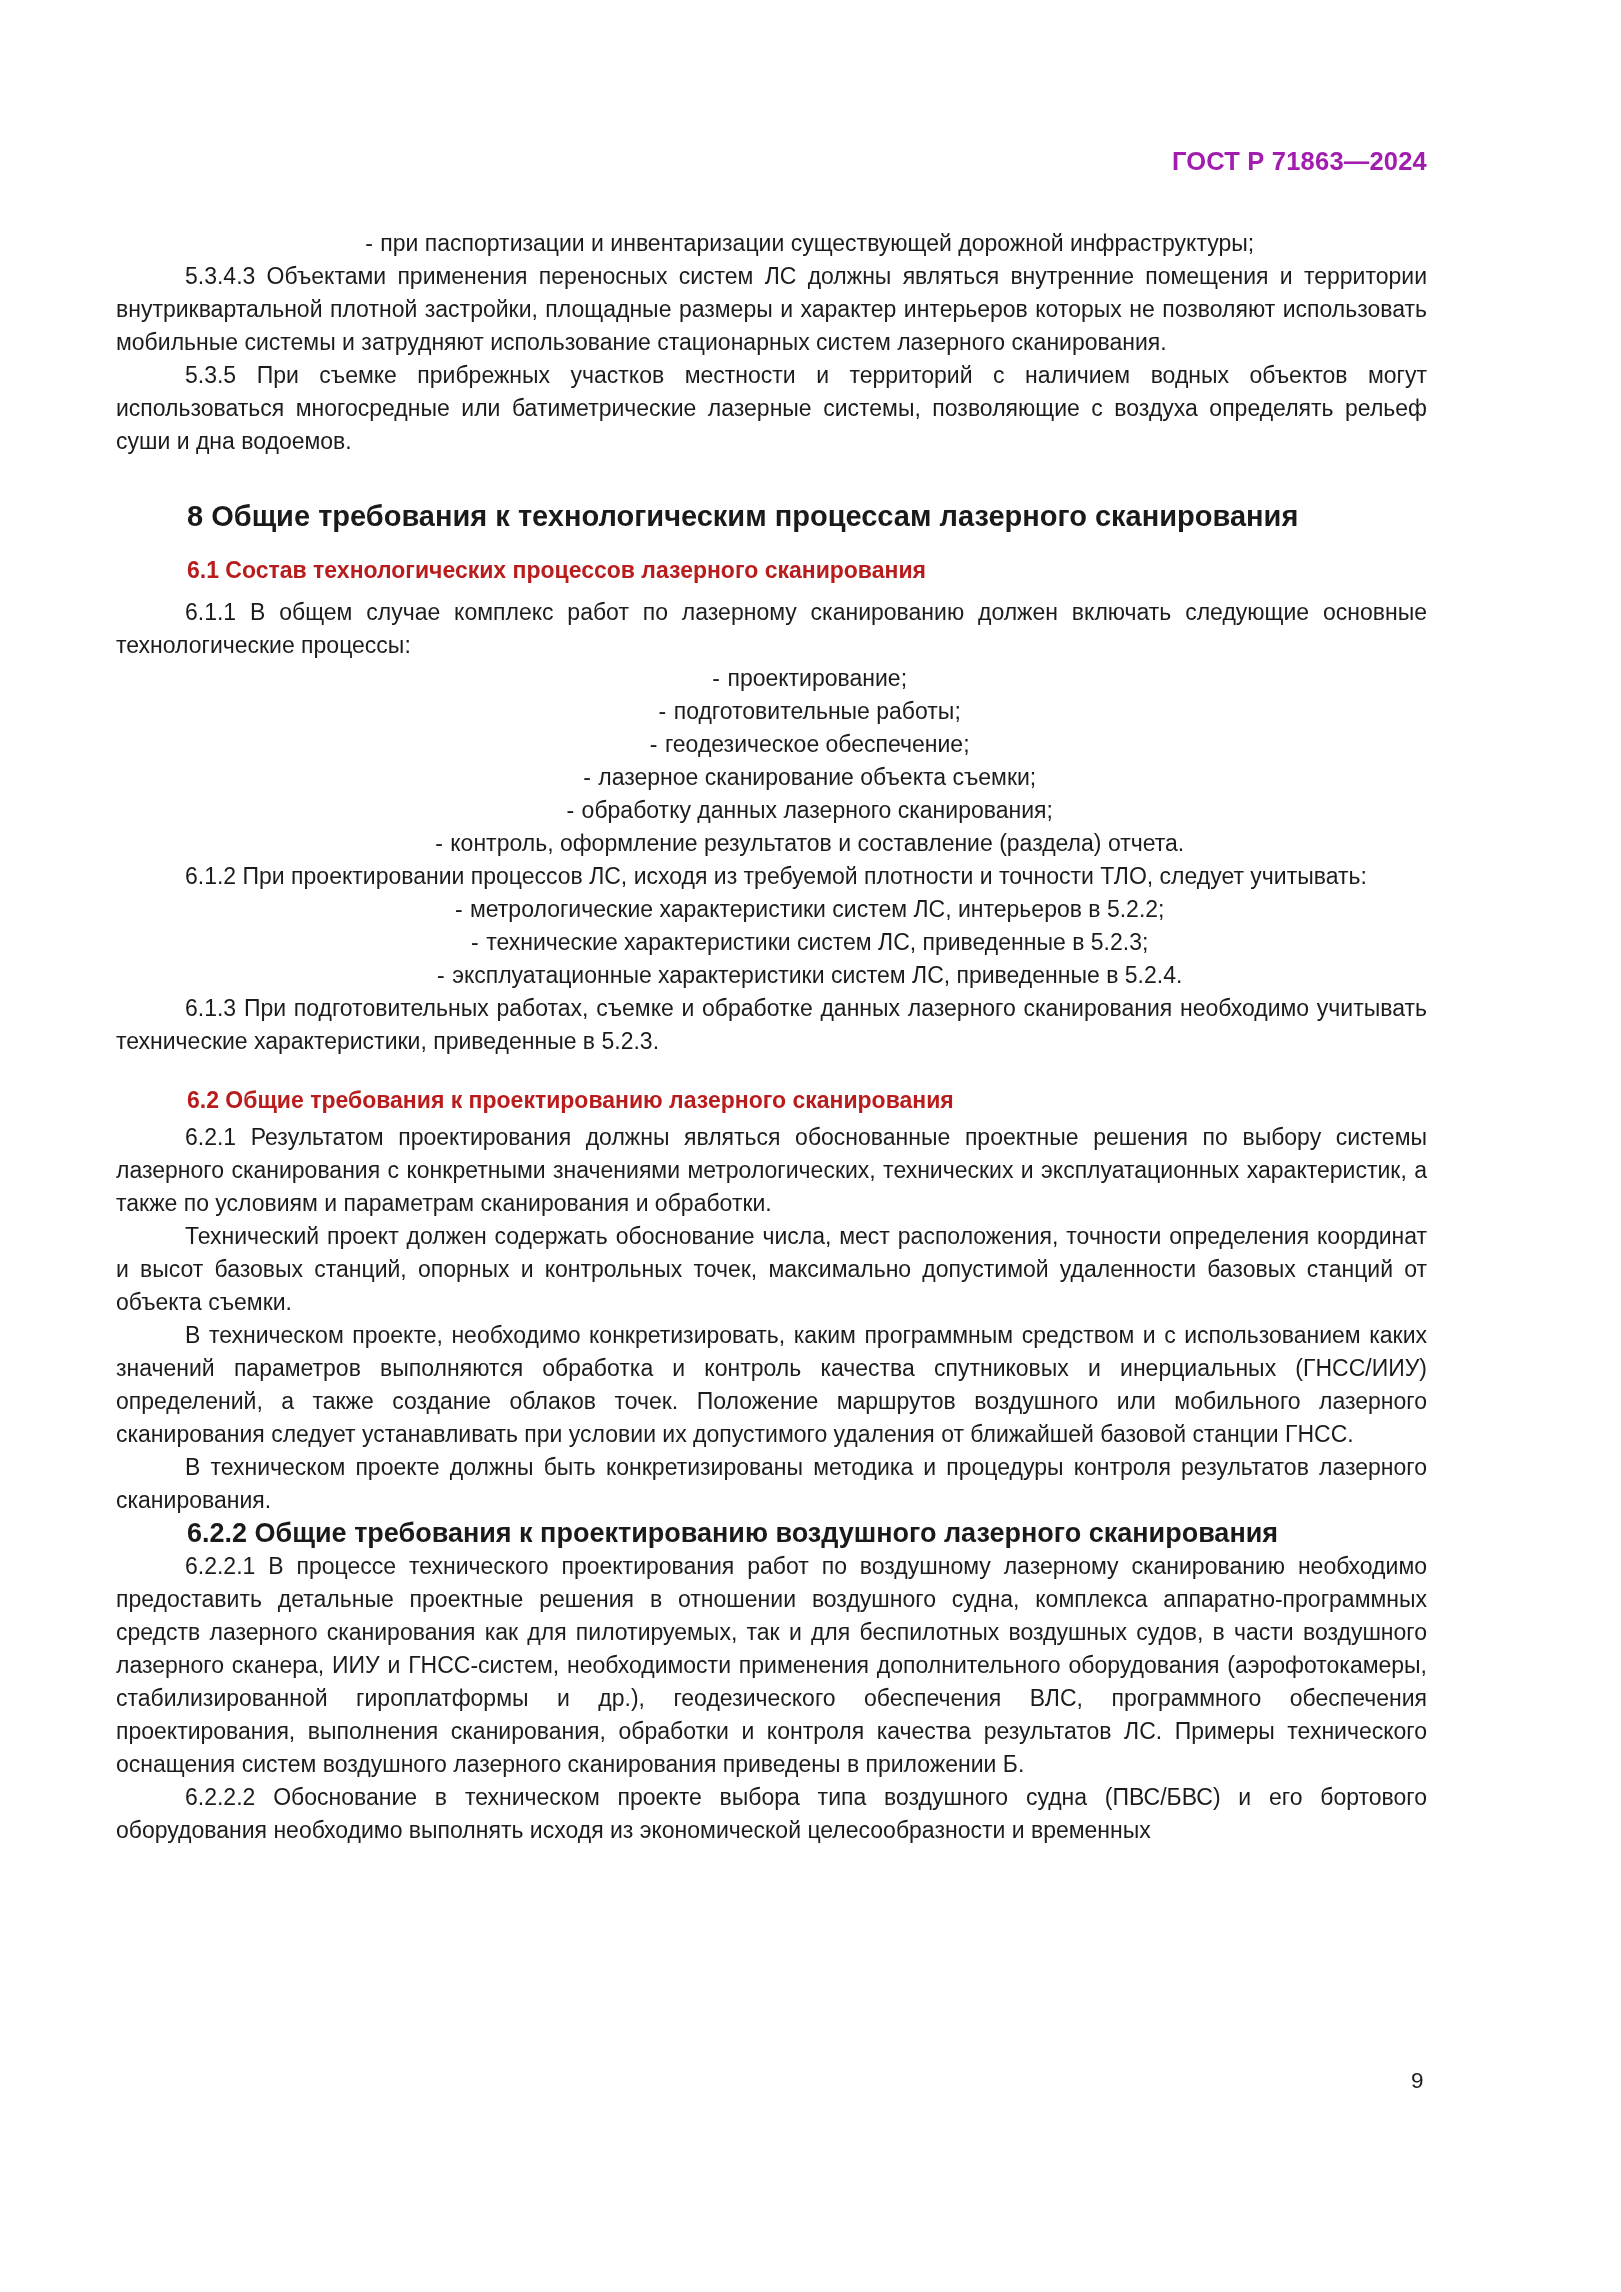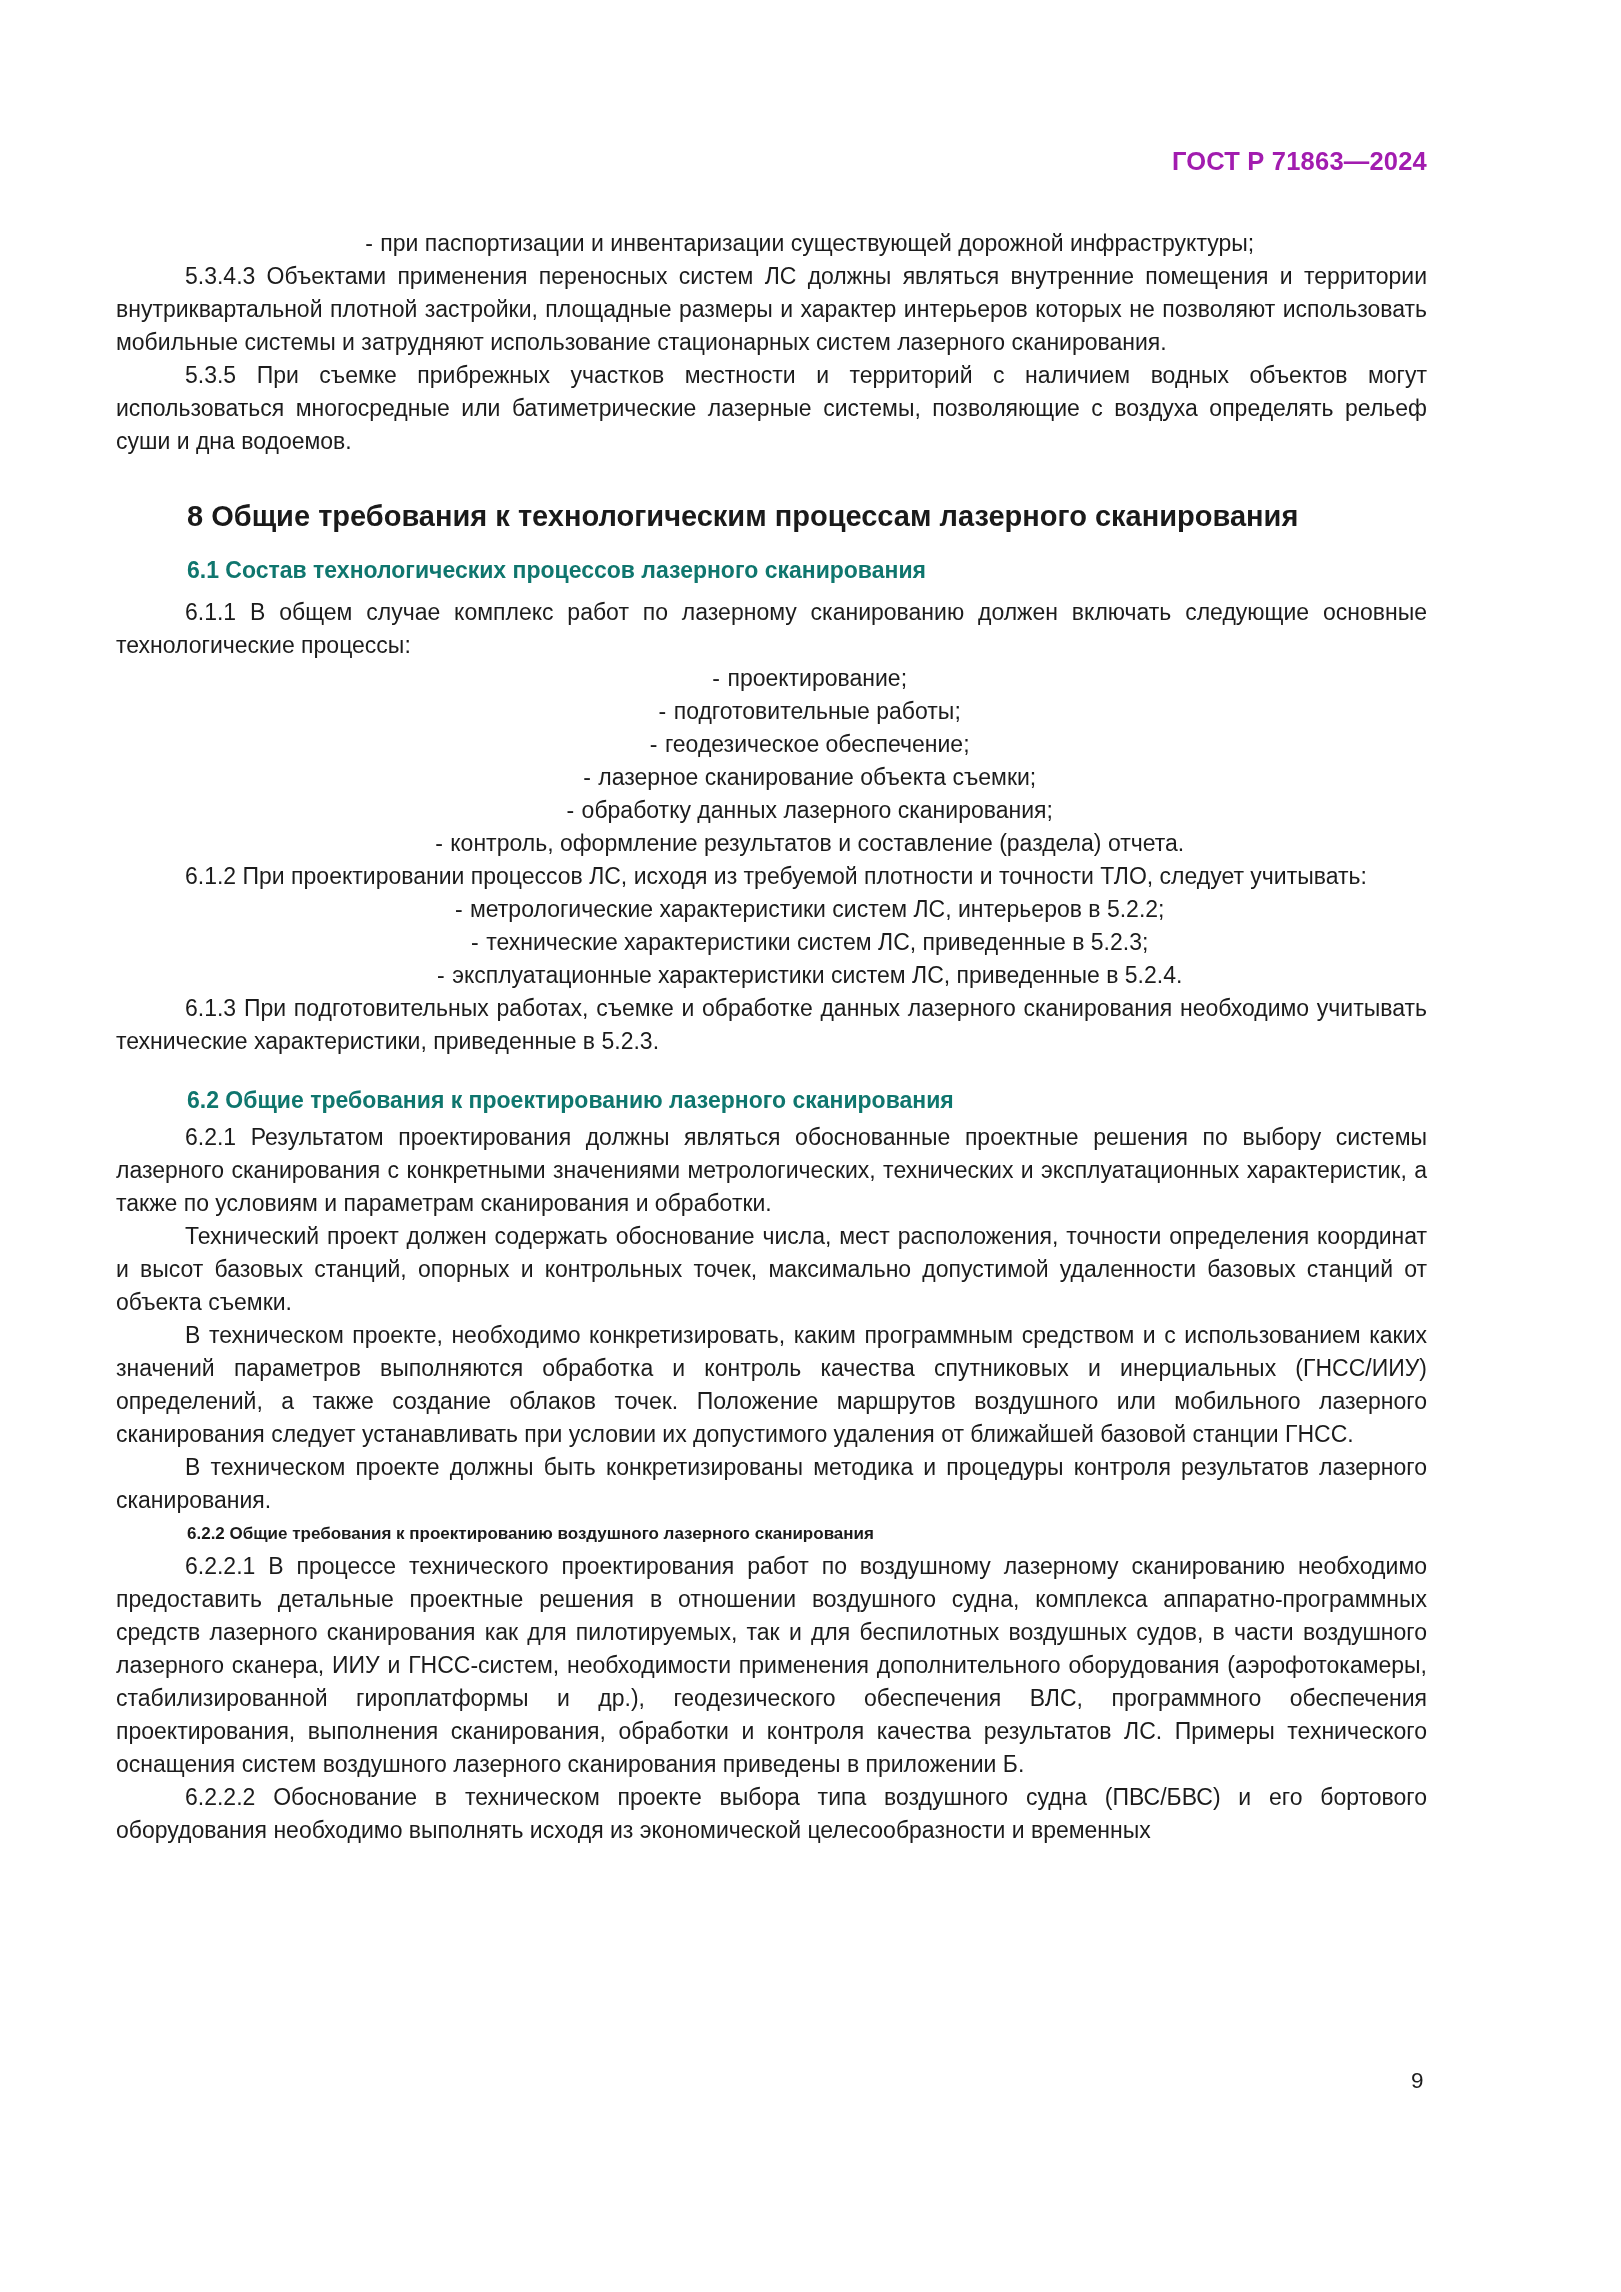--- a/index.html
+++ b/index.html
@@ -5,24 +5,24 @@
   html, body { margin: 0; padding: 0; background: #ffffff; }
   body { width: 1621px; height: 2293px; position: relative; overflow: hidden;
          font-family: "Liberation Sans", sans-serif; color: #1c1c1c; }
   .page { position: absolute; left: 0; top: 0; width: 1621px; height: 2293px; background: #fff; }
   .running-header { position: absolute; top: 147px; right: 194px; font-weight: bold; font-size: 25.5px; letter-spacing: 0.2px; color: #a21caf; }
   .body { position: absolute; left: 116px; top: 227px; width: 1311px; font-size: 23px; line-height: 33px; }
   .p { margin: 0; text-align: justify; text-indent: 69px; }
   .li { margin: 0; padding-left: 69px; text-indent: 0; text-align: center; }
   .li .dash { display: inline-block; width: 22.5px; }
   .h1 { margin: 39px 0 0 0; padding-left: 71px; font-weight: bold; font-size: 29px; line-height: 39px; color: #1a1a1a; }
-  .h2 { margin: 19.6px 0 9.8px 0; padding-left: 71px; font-weight: bold; font-size: 23px; line-height: 33px; color: #0f766e; }
+  .h2 { margin: 19.6px 0 9.8px 0; padding-left: 71px; font-weight: bold; font-size: 23px; line-height: 33px; color: #b91c1c; }
   .h2.first { margin-top: 17.6px; }
   .h2.sec62 { margin-top: 25.5px; margin-bottom: 4px; }
-  .h3 { margin: 0; padding-left: 71px; font-weight: bold; font-size: 17px; line-height: 33px; color: #1a1a1a; }
+  .h3 { margin: 0; padding-left: 71px; font-weight: bold; font-size: 27px; line-height: 33px; color: #1a1a1a; }
   .page-number { position: absolute; top: 2068px; left: 1411px; font-size: 22.5px; color: #1c1c1c; }
 </style>
 </head>
 <body>
 
 <div class="page">
 
   <div class="running-header">ГОСТ Р 71863—2024</div>
 
   <div class="body">

